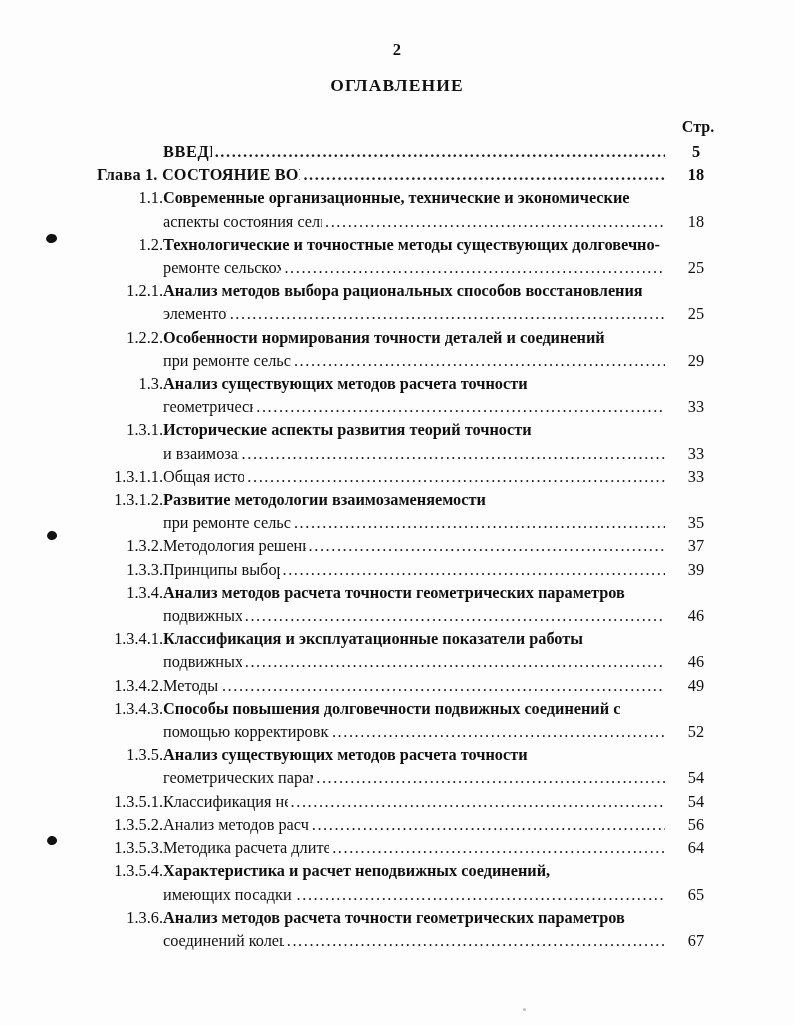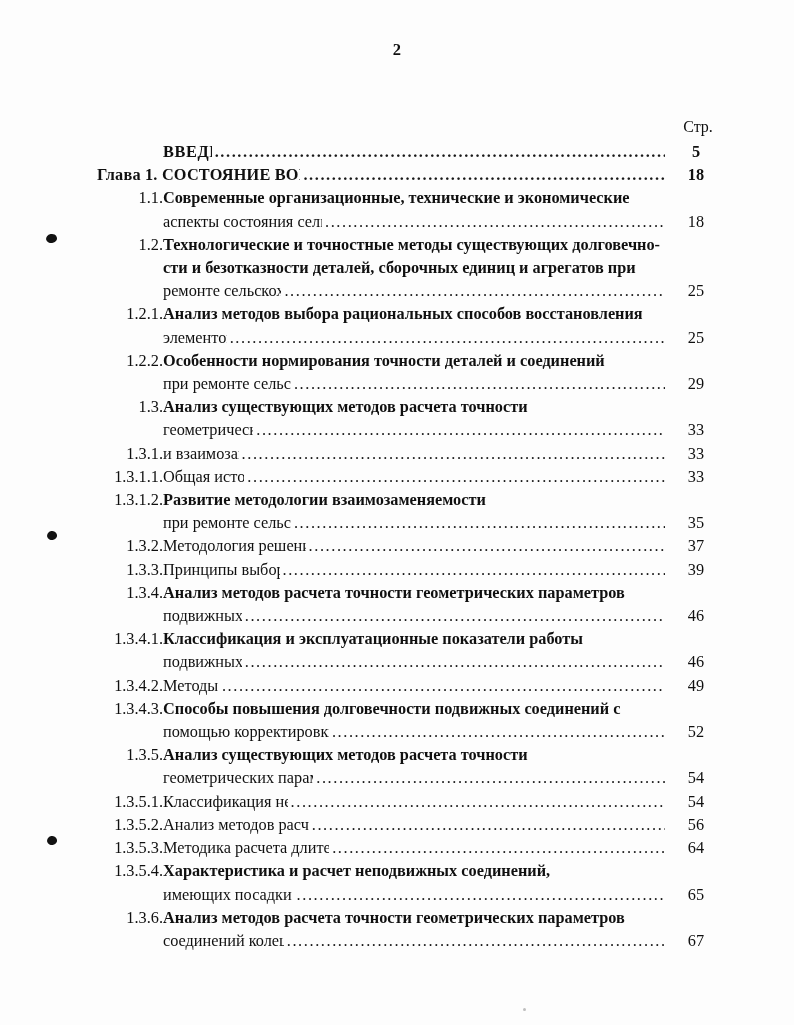--- a/index.html
+++ b/index.html
@@ -43,21 +43,21 @@
   }
 
   
   .col-label {
     position: absolute;
     top: 118px;
     left: 668px;
     width: 60px;
     text-align: center;
     font-size: 16px;
-    font-weight: 400;
+    font-weight: 700;
   }
 
   
   .toc {
     position: absolute;
     top: 140px;
     left: 97px;
     width: 628px;
   }
 
@@ -151,20 +151,21 @@
 
 <div class="page">
 
   <div class="blot" style="left:46px; top:234px; width:11px; height:9px;"></div>
   <div class="blot" style="left:47px; top:531px; width:10px; height:9px;"></div>
   <div class="blot" style="left:47px; top:836px; width:10px; height:9px;"></div>
   <div class="speck" style="left:523px; top:1008px; width:3px; height:3px;"></div>
 
   <div class="folio">2</div>
 
+  <div class="doc-title">ОГЛАВЛЕНИЕ</div>
 
   <div class="col-label">Стр.</div>
 
   <div class="toc" id="toc-root">
       <div class="row bold intro">
         <div class="num" style="width: 66px;"></div>
         <div class="body" style="margin-left: 0px;">
           <div class="line">
             <span class="txt">ВВЕДЕНИЕ</span>
             <span class="leader"></span>
@@ -195,24 +196,20 @@
           </div>
         </div>
       </div>
       <div class="row">
         <div class="num">1.2.</div>
         <div class="body">
           <div class="line nolead">
             <span class="txt">Технологические и точностные методы существующих долговечно-</span>
             <span class="pg empty"></span>
           </div>
-          <div class="line nolead">
-            <span class="txt">сти и безотказности деталей, сборочных единиц и агрегатов при</span>
-            <span class="pg empty"></span>
-          </div>
           <div class="line">
             <span class="txt">ремонте сельскохозяйственной техники</span>
             <span class="leader"></span>
             <span class="pg">25</span>
           </div>
         </div>
       </div>
       <div class="row">
         <div class="num">1.2.1.</div>
         <div class="body">
@@ -251,20 +248,24 @@
           <div class="line">
             <span class="txt">геометрических параметров</span>
             <span class="leader"></span>
             <span class="pg">33</span>
           </div>
         </div>
       </div>
       <div class="row">
         <div class="num">1.3.1.</div>
         <div class="body">
+          <div class="line nolead">
+            <span class="txt">Исторические аспекты развития теорий точности</span>
+            <span class="pg empty"></span>
+          </div>
           <div class="line">
             <span class="txt">и взаимозаменяемости</span>
             <span class="leader"></span>
             <span class="pg">33</span>
           </div>
         </div>
       </div>
       <div class="row">
         <div class="num">1.3.1.1.</div>
         <div class="body">

